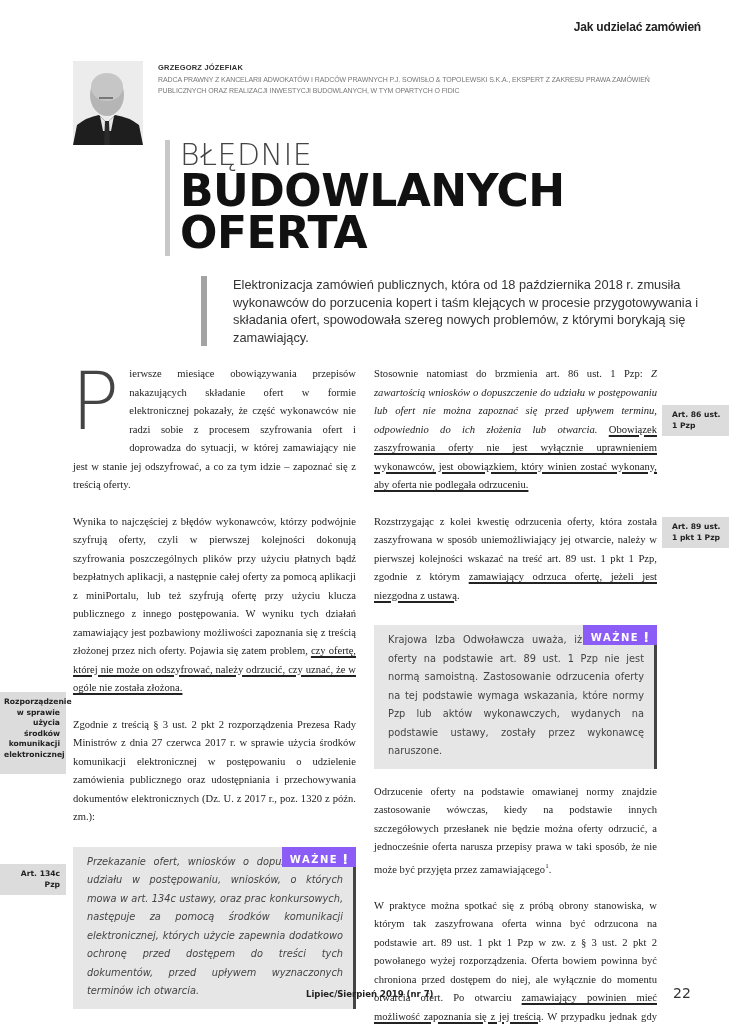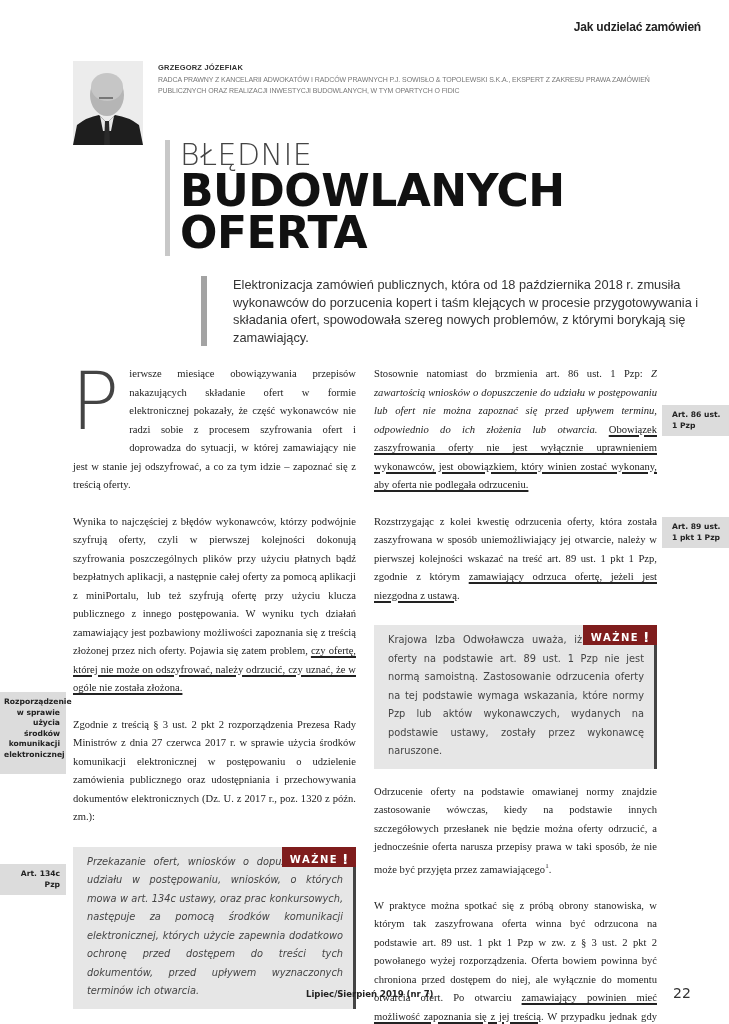--- a/index.html
+++ b/index.html
@@ -25,21 +25,21 @@
   .col-right { left: 374px; top: 365px; width: 283px; }
   .col p { margin-bottom: 18px; }
   .u { text-decoration: underline; text-decoration-thickness: 1.5px; text-underline-offset: 2px; }
   .it { font-style: italic; }
 
   .dropcap { float: left; font-family: "DejaVu Sans", sans-serif; font-size: 80px; line-height: 70px; font-weight: 200; color: #444; margin: 2px 10px 0 -2px; height: 76px; }
 
   .h2 { font-family: "DejaVu Sans", sans-serif; font-weight: bold; font-size: 17px; color: #444; margin: 4px 0 10px 0; letter-spacing: -0.3px; }
 
   .important-wrap { position: relative; margin-top: 4px; }
-  .important-tag { position: absolute; right: 0; top: 0; background: #7f1d1d; color: #fff; font-family: "DejaVu Sans", sans-serif; font-weight: bold; font-size: 10px; letter-spacing: 1.5px; padding: 3px 6px 3px 8px; height: 20px; }
+  .important-tag { position: absolute; right: 0; top: 0; background: #8b5cf6; color: #fff; font-family: "DejaVu Sans", sans-serif; font-weight: bold; font-size: 10px; letter-spacing: 1.5px; padding: 3px 6px 3px 8px; height: 20px; }
   .important-tag .excl { font-size: 14px; margin-left: 4px; vertical-align: -1px; }
   .important-box { margin-top: 20px; background: #e6e6e6; border-right: 3px solid #444; padding: 6px 10px 8px 14px; font-family: "DejaVu Sans", sans-serif; font-size: 9.8px; line-height: 18.5px; color: #444; text-align: justify; }
   .important-box.italic { font-style: italic; }
 
   .note { position: absolute; background: #dcdcdc; font-family: "DejaVu Sans", sans-serif; font-size: 7.6px; font-weight: bold; line-height: 10.5px; color: #222; padding: 5px 6px; }
   .note-left { left: 0; width: 66px; text-align: right; }
   .note-right { left: 662px; width: 67px; text-align: left; padding-left: 10px; }
 
   .footer-issue { position: absolute; left: 306px; top: 989px; font-family: "DejaVu Sans", sans-serif; font-weight: bold; font-size: 8.5px; color: #222; }
   .footer-page { position: absolute; left: 673px; top: 985px; font-family: "DejaVu Sans", sans-serif; font-size: 14px; color: #333; }

